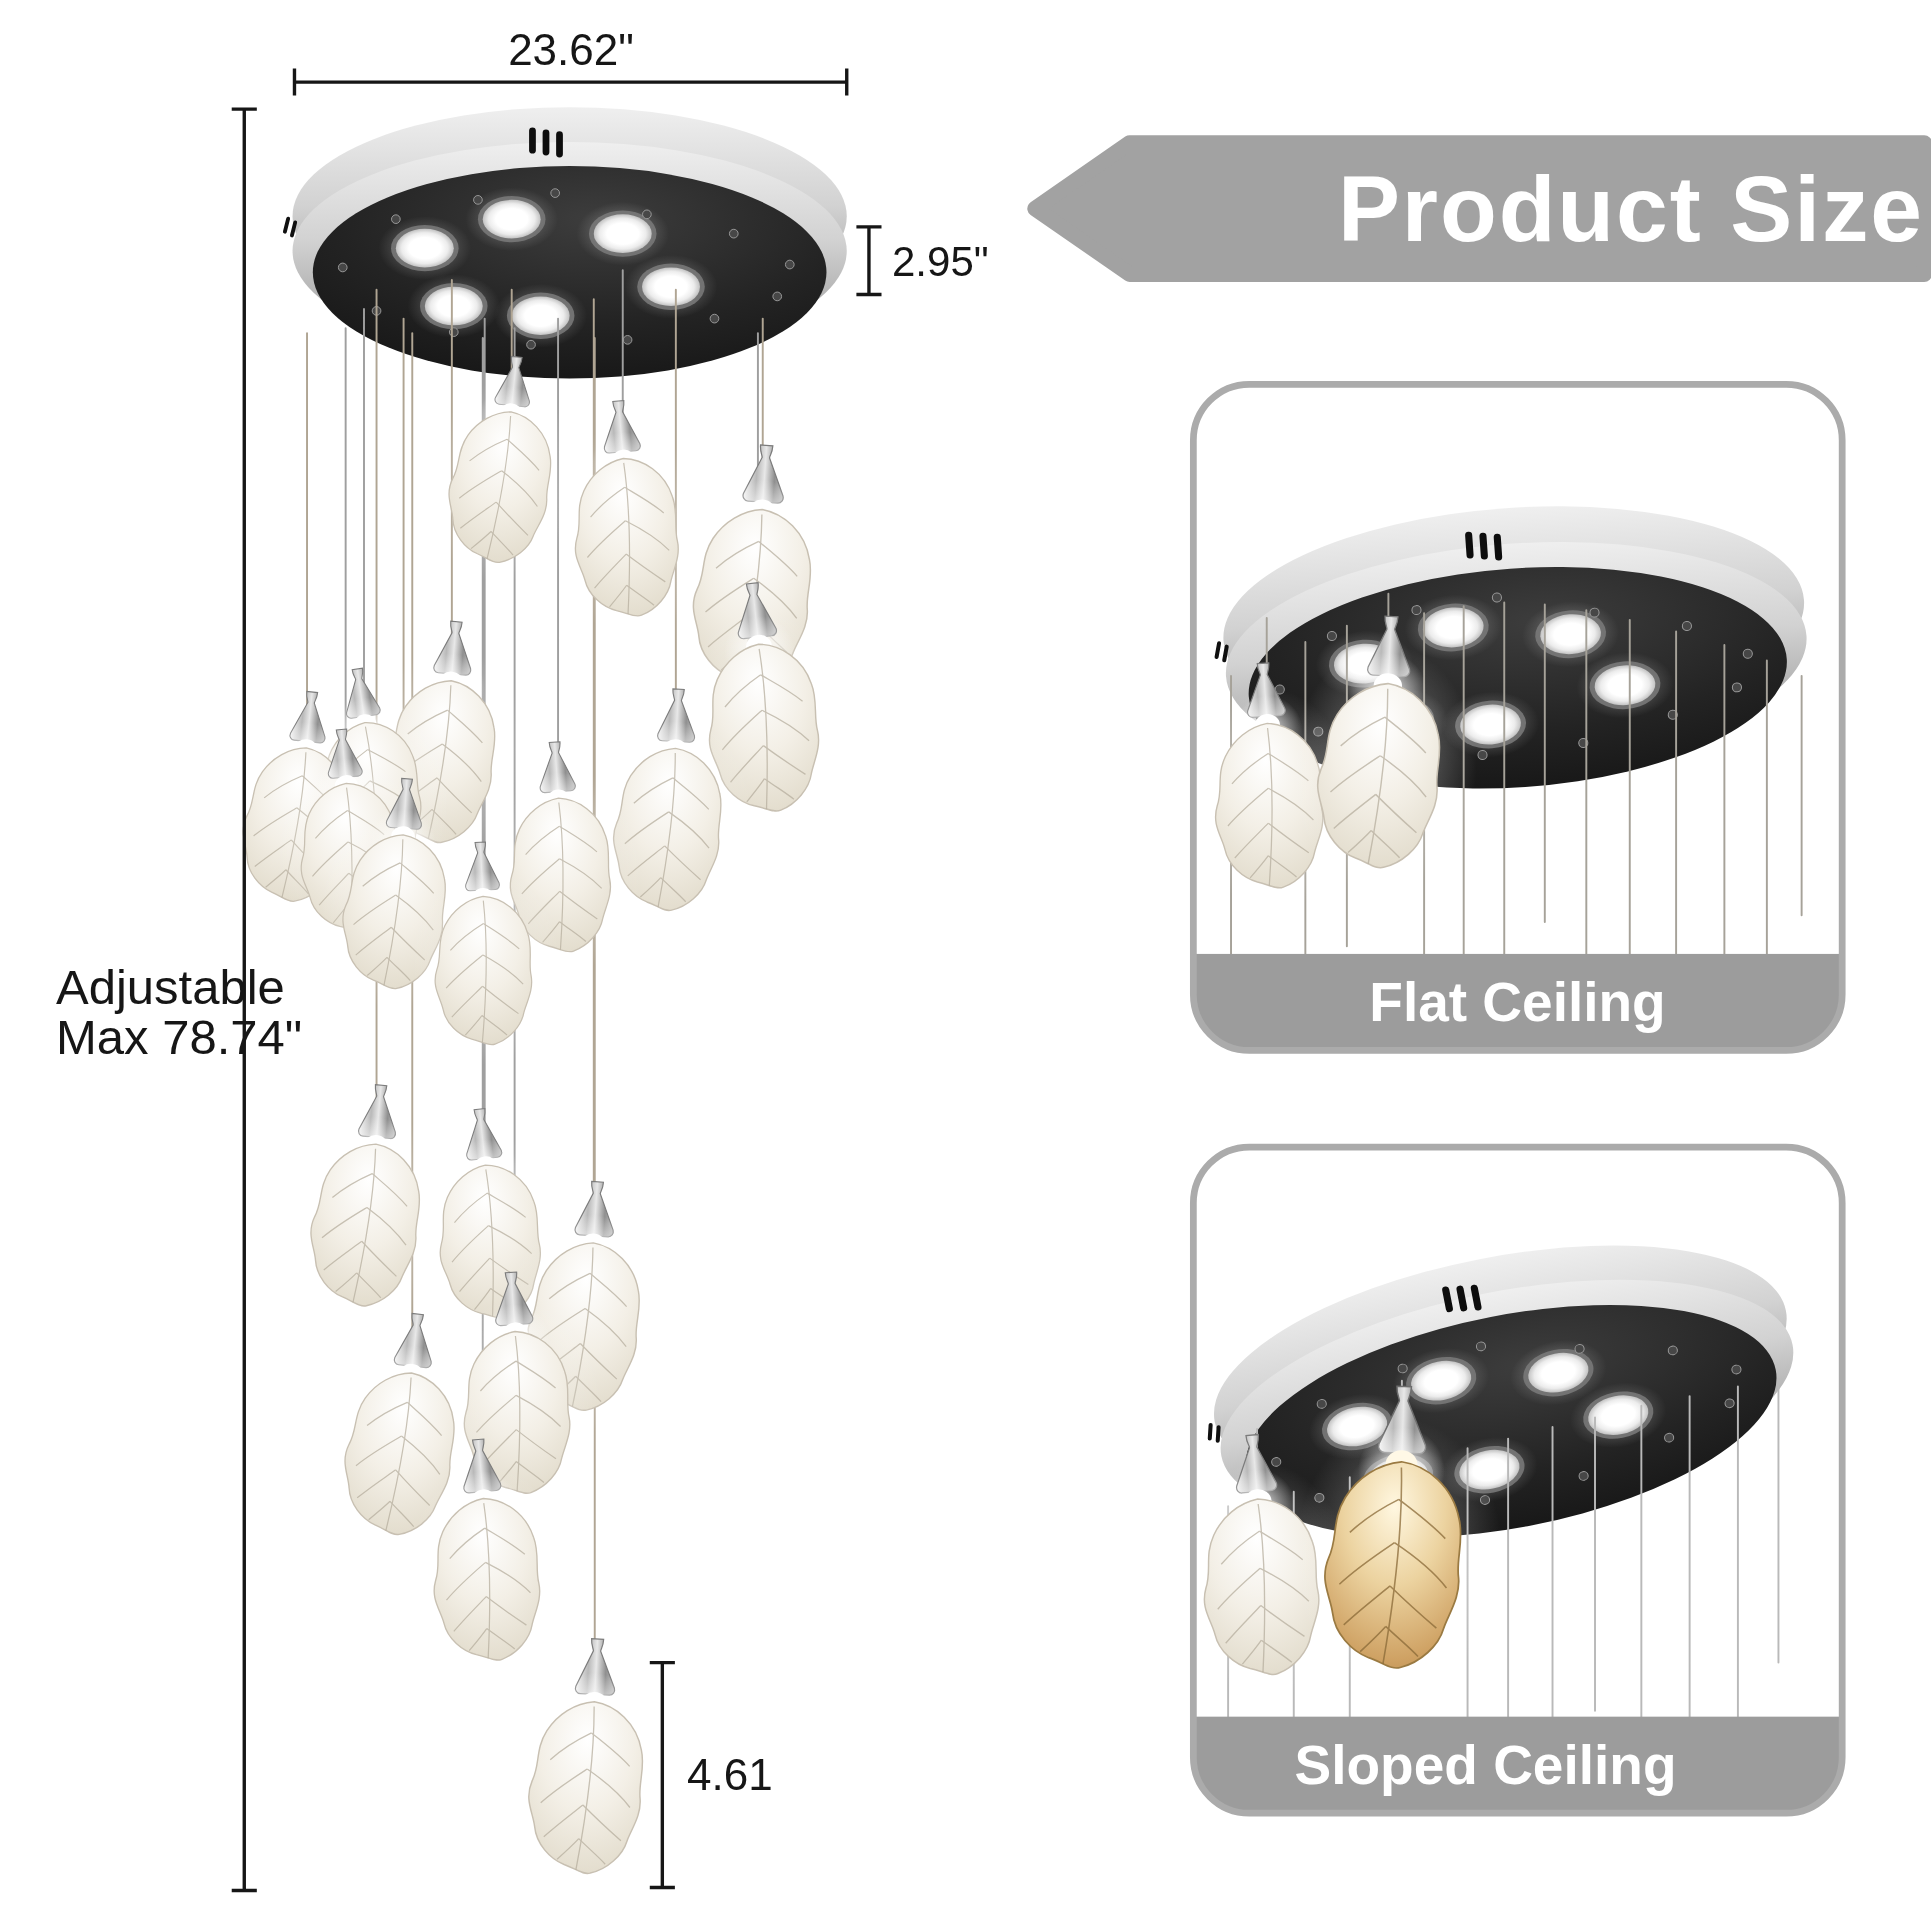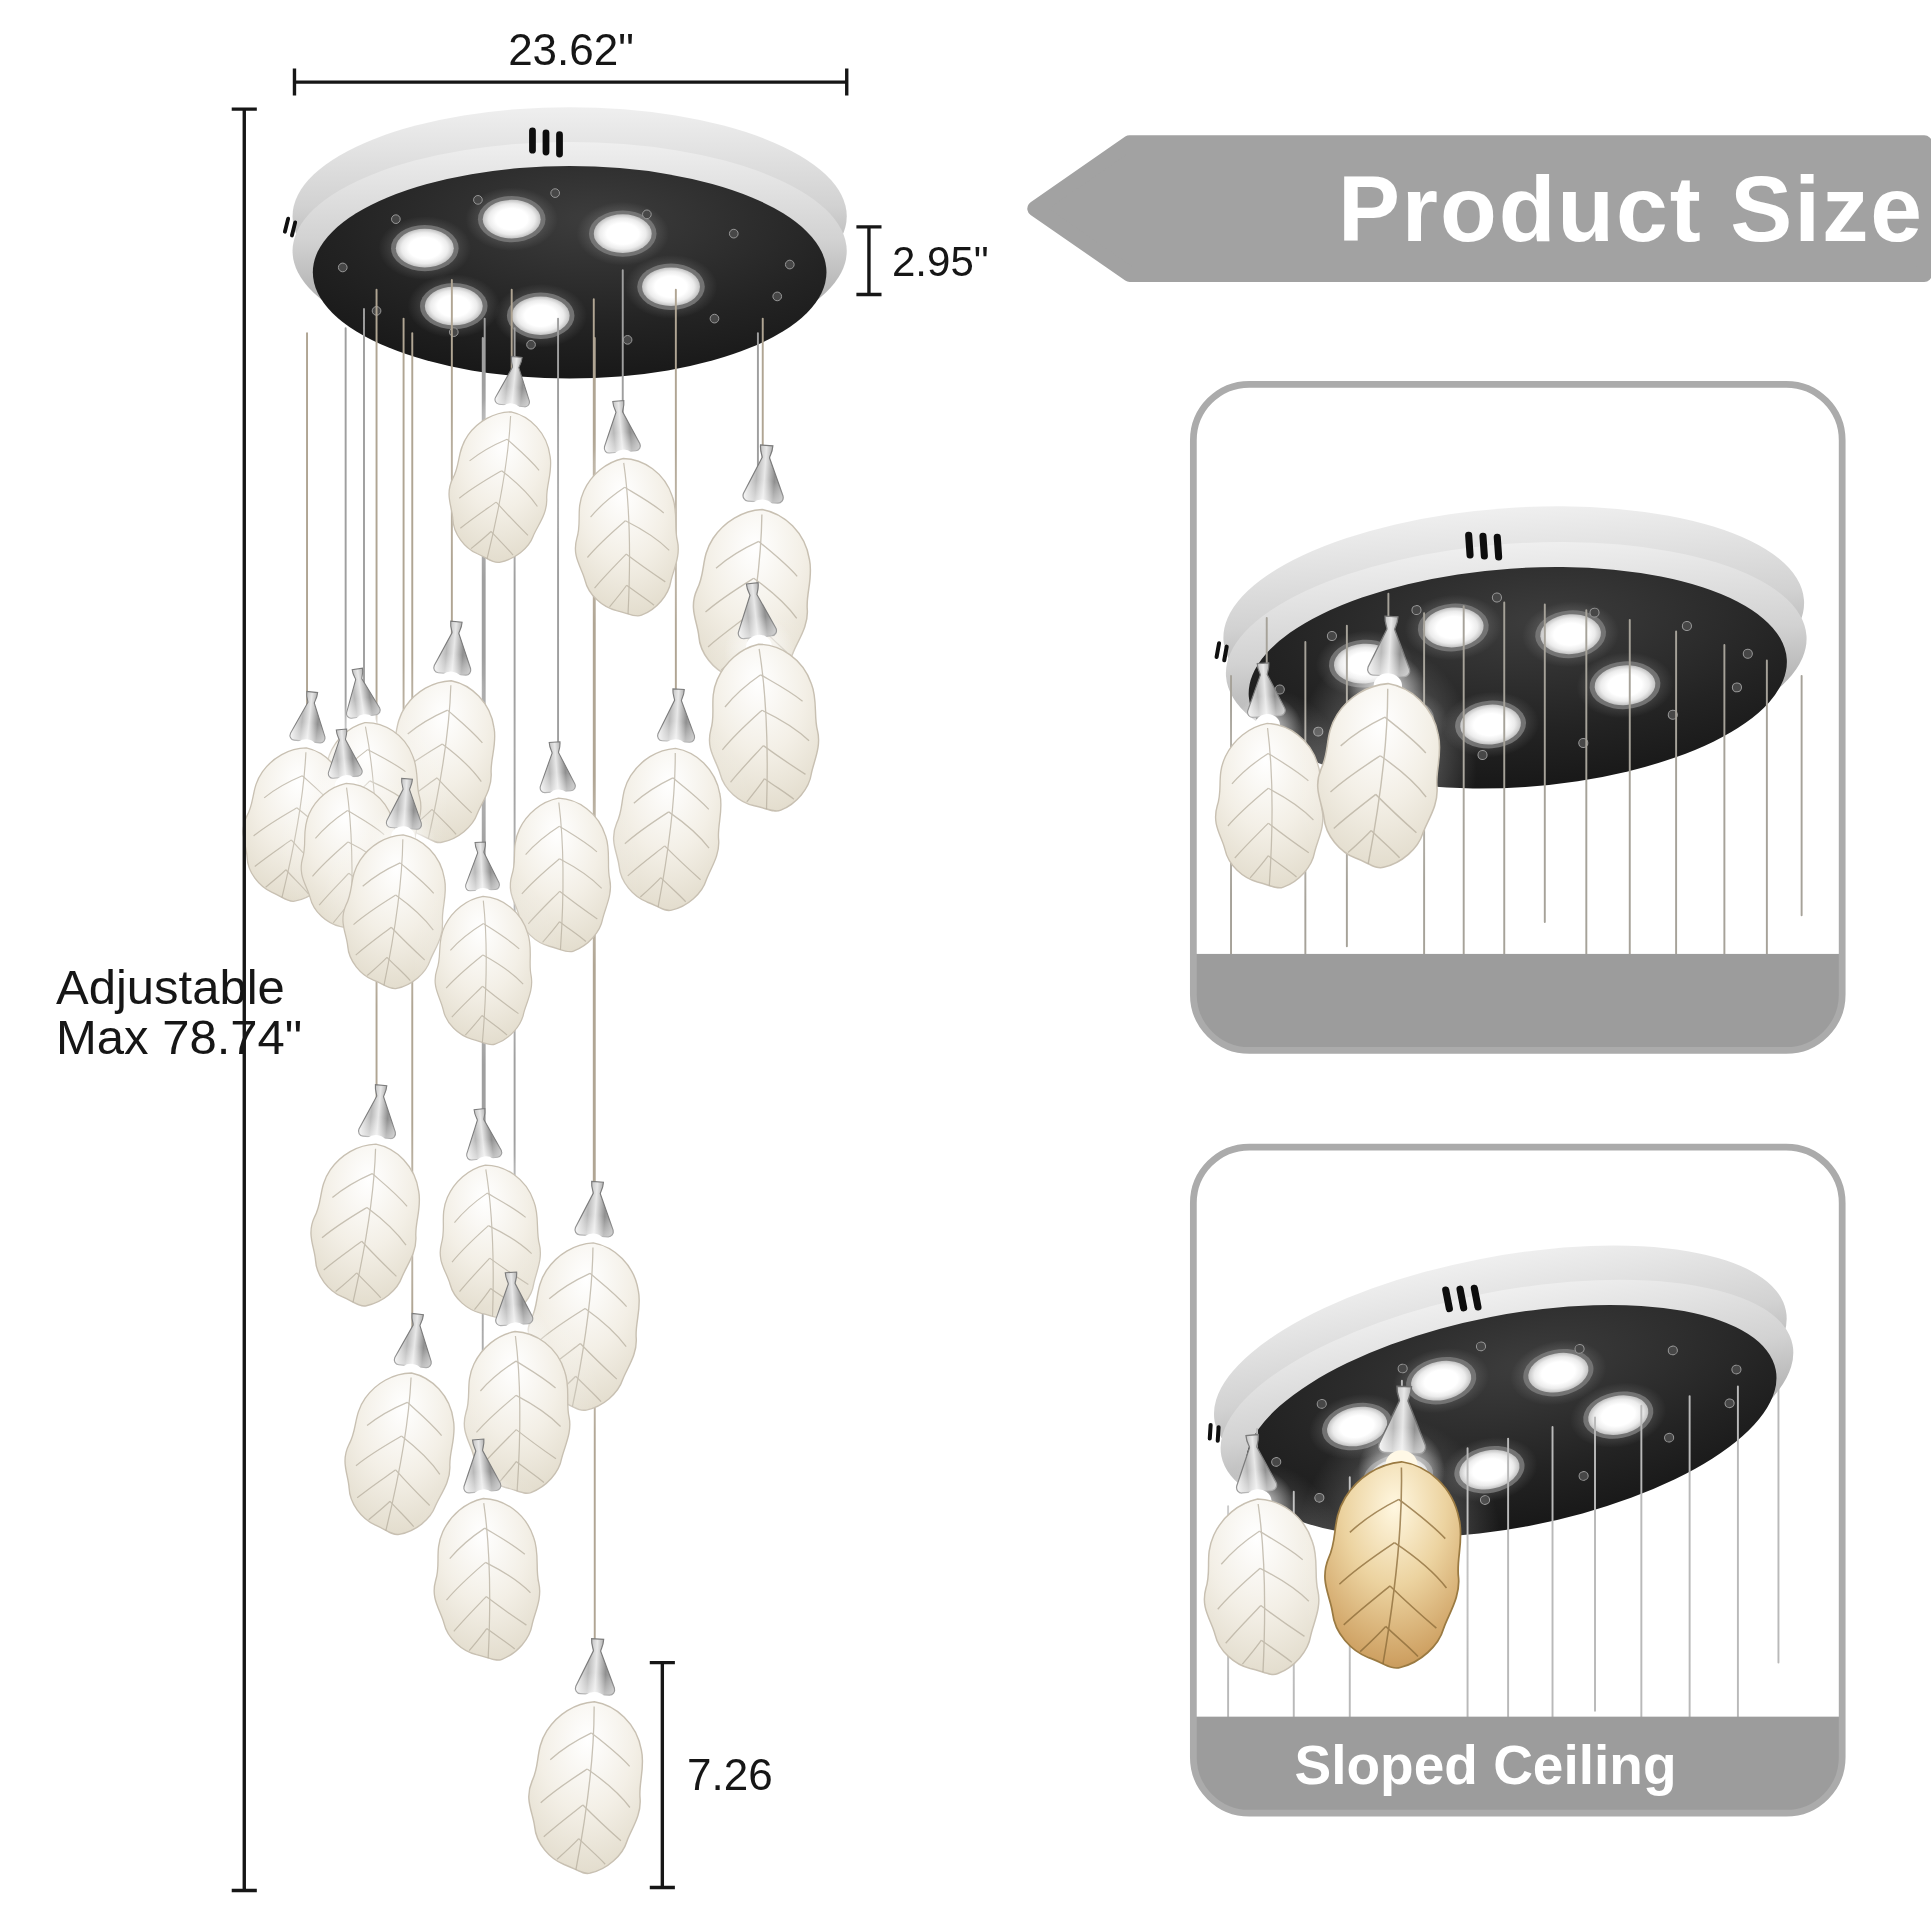--- a/index.html
+++ b/index.html
@@ -221,21 +221,22 @@
 
 <div class="lbl lbl-dim lbl-width">23.62"</div>
 
 <div class="lbl lbl-canopyh">2.95"</div>
 
 <div class="lbl lbl-adjustable">
   <div>Adjustable</div>
   <div>Max 78.74"</div>
 </div>
 
-<div class="lbl lbl-dim lbl-drop">7.26</div>
+<div class="lbl lbl-dim lbl-drop">4.61</div>
 
 <div class="lbl banner-text">Product Size</div>
 
+<div class="lbl panel-caption caption-flat">Flat Ceiling</div>
 
 <div class="lbl panel-caption caption-sloped">Sloped Ceiling</div>
 
 </div>
 
 
 </body></html>

